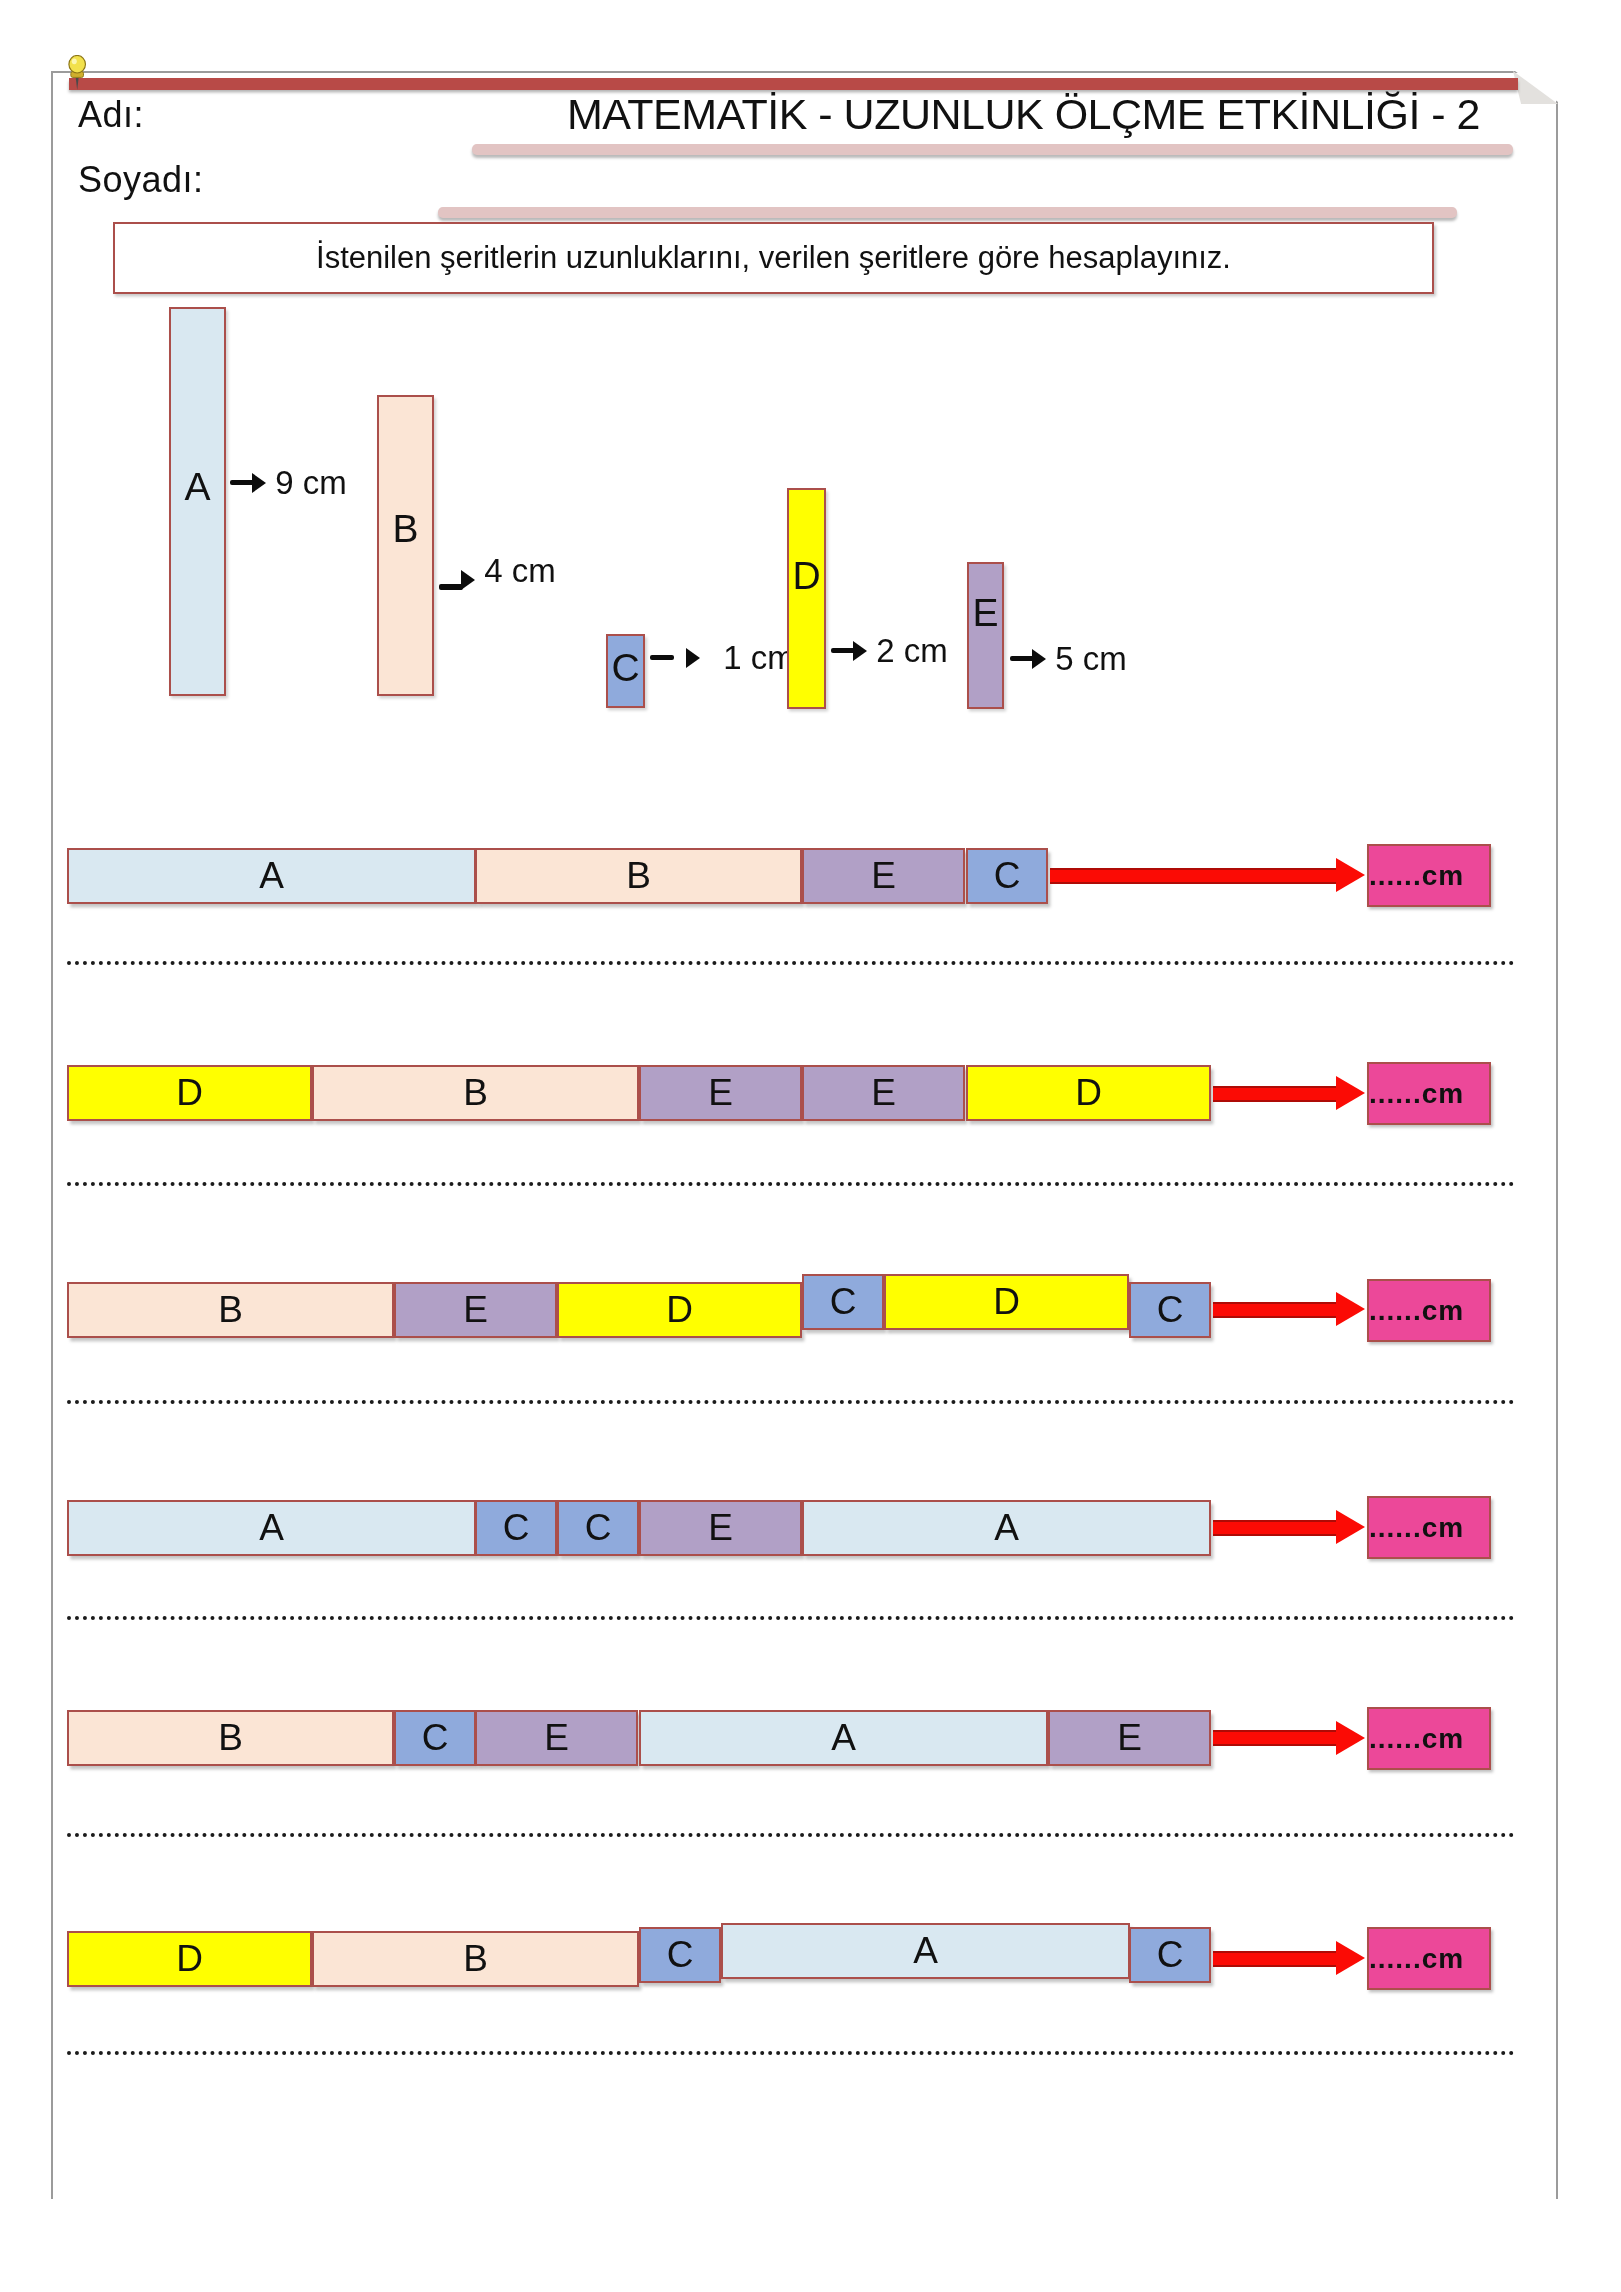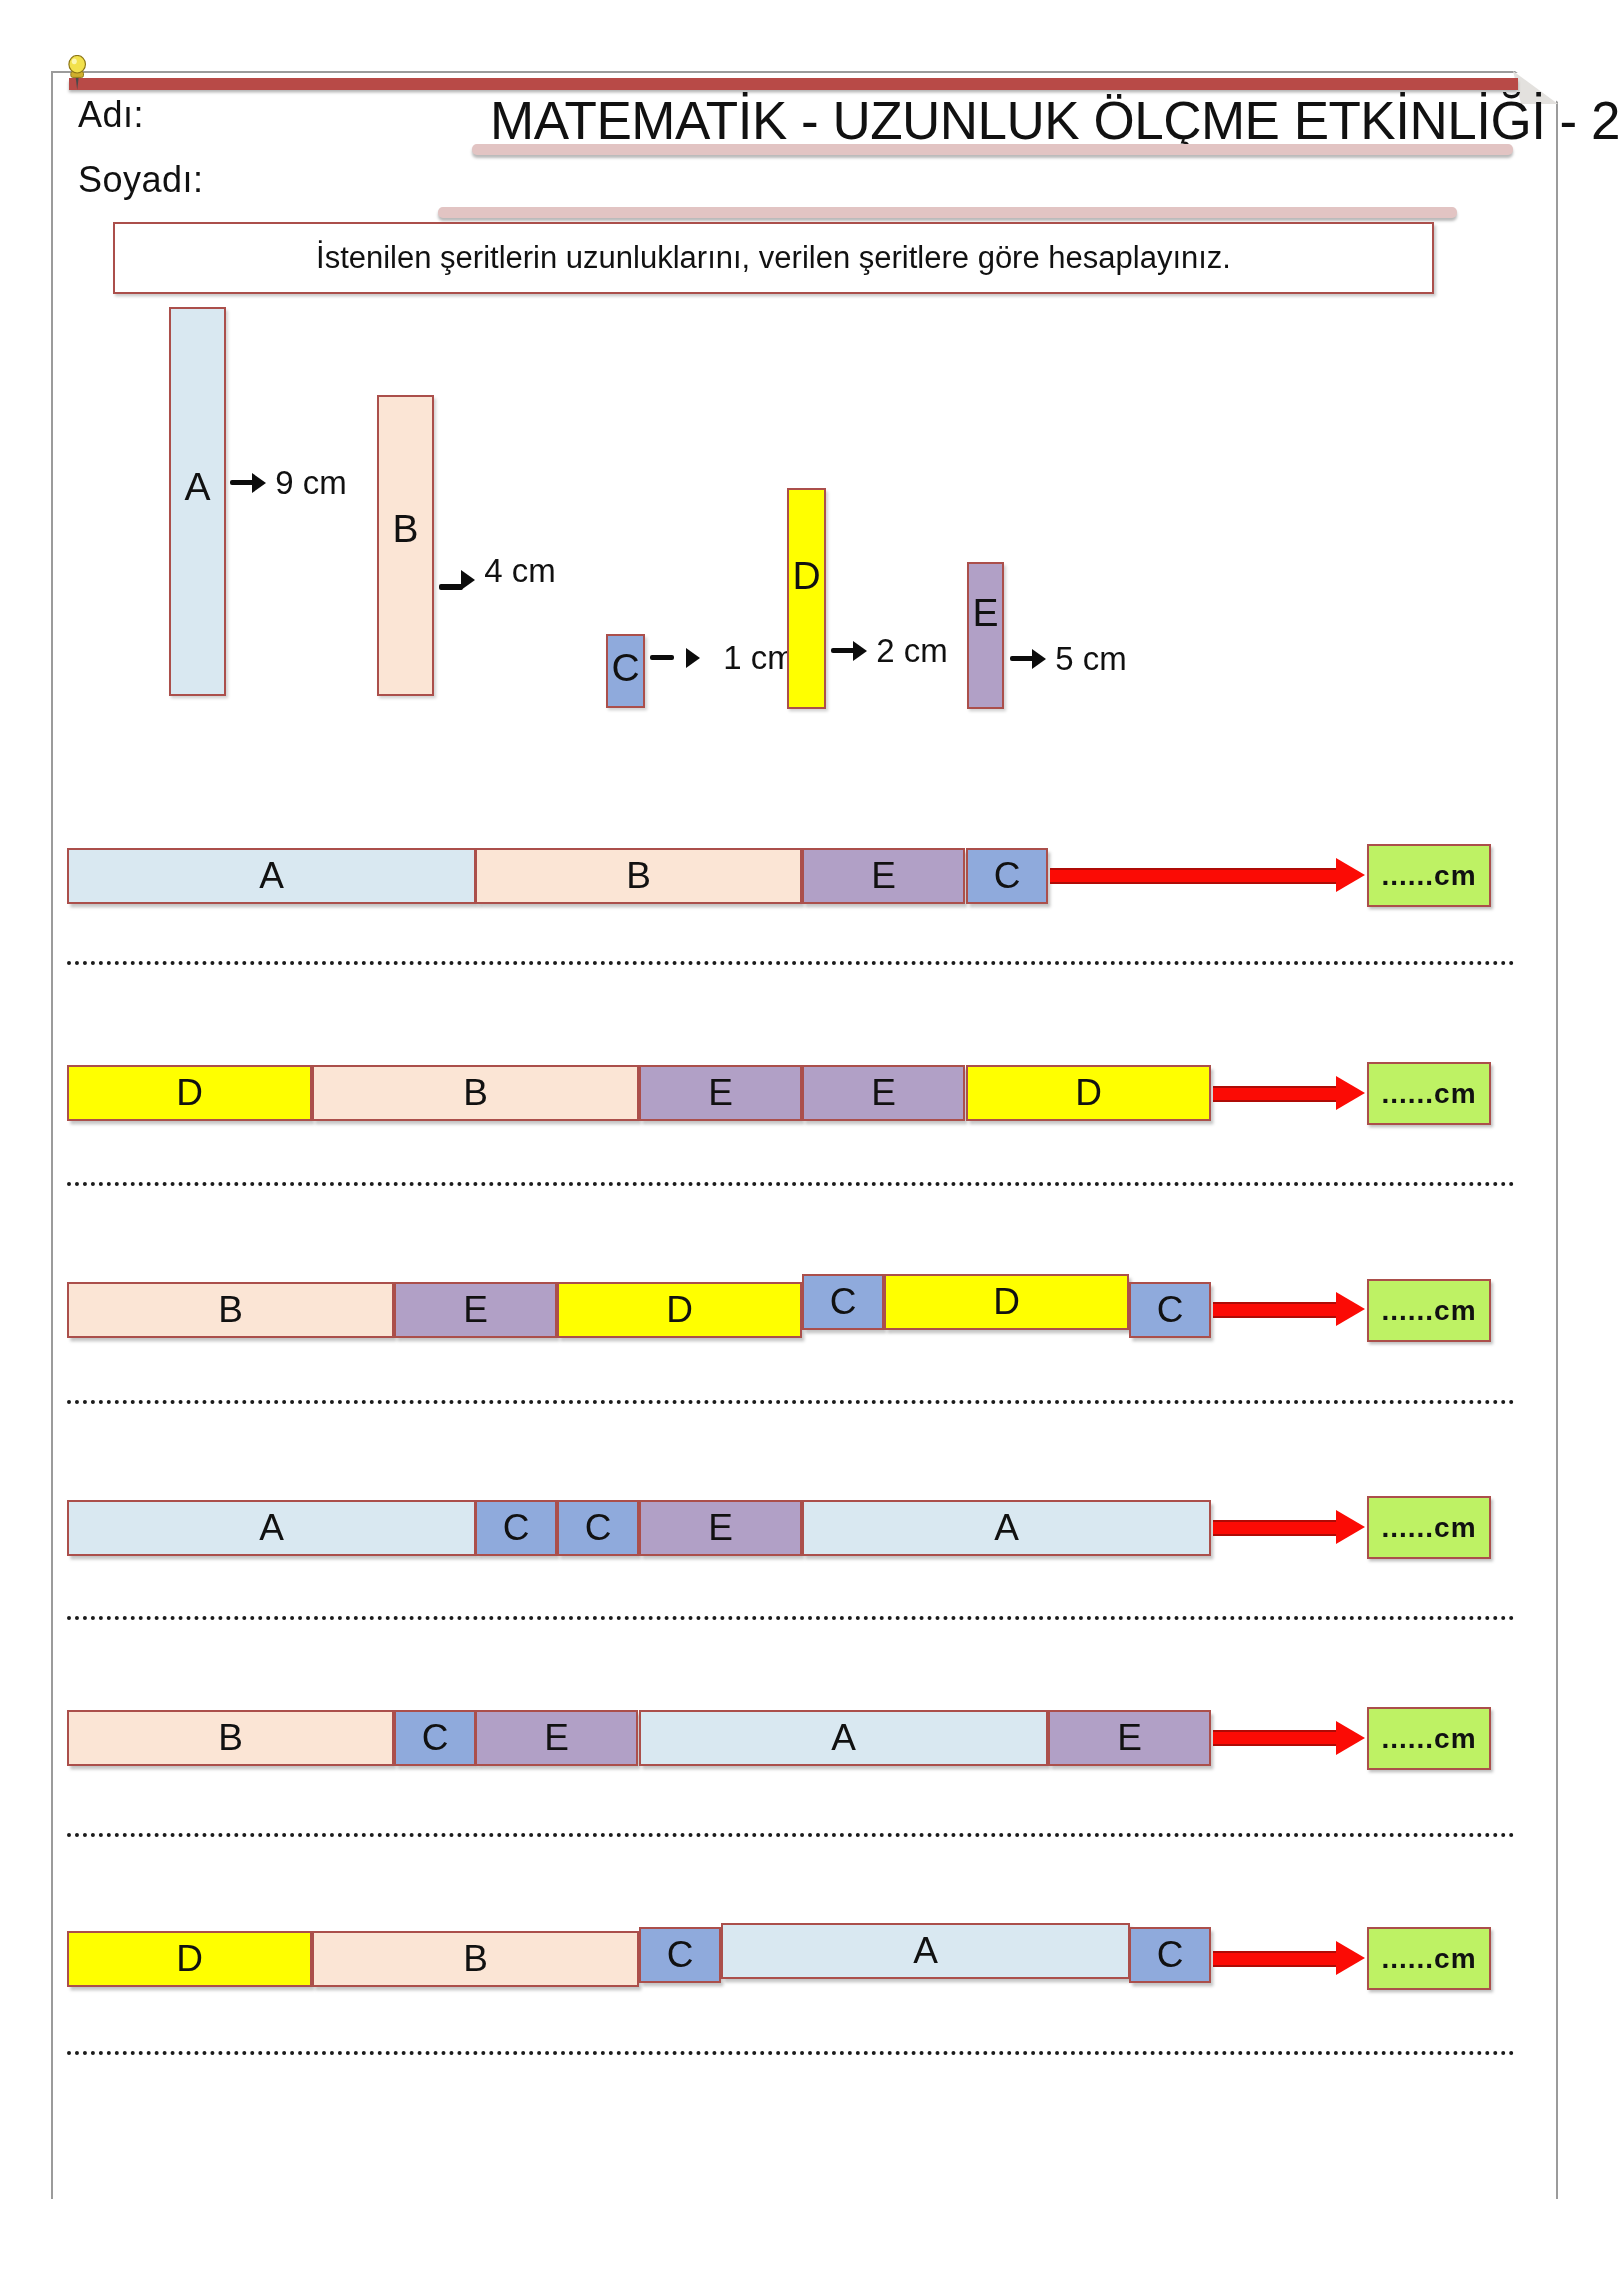--- a/index.html
+++ b/index.html
@@ -22,22 +22,22 @@
   #top-bar{
     position:absolute;left:69px;top:78px;width:1449px;height:11.8px;background:#b84a47;
     box-shadow:0 2.9px 2.9px rgba(0,0,0,.3);
   }
   #pushpin{position:absolute;left:63px;top:55px;}
   
   .hdr-label{position:absolute;left:78px;font-size:36px;letter-spacing:0.5px;}
   #name-label{top:94px;}
   #surname-label{top:159px;}
   #worksheet-title{
-    position:absolute;left:490px;top:90px;width:990px;text-align:center;
-    font-size:53px;letter-spacing:-0.5px;white-space:nowrap;
+    position:absolute;left:490px;top:90px;width:990px;text-align:right;
+    font-size:43px;letter-spacing:-0.5px;white-space:nowrap;
   }
   .divider{position:absolute;height:10.8px;background:#e2c4c3;border-radius:4.9px;
     box-shadow:0 2.9px 2.9px rgba(0,0,0,.28);}
   #divider-1{left:472px;top:144px;width:1041px;}
   #worksheet-subtitle{
     position:absolute;left:372px;top:161px;width:1127px;text-align:center;
     font-size:28px;white-space:nowrap;
   }
   #divider-2{left:438px;top:207px;width:1019px;}
   #instruction-box{
@@ -52,22 +52,22 @@
   .ref-label{position:absolute;width:100%;text-align:center;font-size:39px;}
   .measure{position:absolute;display:flex;align-items:center;}
   .blk-shaft{width:23.5px;height:5.9px;background:#0c0c0c;border-radius:2px;}
   .blk-head{width:0;height:0;border-top:10.8px solid transparent;border-bottom:10.8px solid transparent;border-left:14.7px solid #0c0c0c;margin-left:-2px;}
   .measure .val{font-size:33px;margin-left:9.8px;white-space:nowrap;}
   .seg{position:absolute;box-sizing:border-box;border:2.9px solid #ab4f4b;display:flex;
     align-items:center;justify-content:center;font-size:37px;
     box-shadow:2.9px 3.9px 2.9px rgba(110,110,110,.4);}
   .answer-arrow-shaft{position:absolute;height:11.8px;background:#fb0b05;border-top:2px solid #ae0b06;border-bottom:2px solid #ae0b06;}
   .answer-arrow-head{position:absolute;width:0;height:0;border-top:17.6px solid transparent;border-bottom:17.6px solid transparent;border-left:29px solid #fb0b05;}
-  .answer-box{position:absolute;box-sizing:border-box;background:#bef264;border:2.9px solid #ab4f4b;
-    display:flex;align-items:center;justify-content:center;box-shadow:2px 2.9px 2.9px rgba(0,0,0,.25);}
+  .answer-box{position:absolute;box-sizing:border-box;background:#ec4899;border:2.9px solid #ab4f4b;
+    display:flex;align-items:center;justify-content:flex-start;box-shadow:2px 2.9px 2.9px rgba(0,0,0,.25);}
   .answer-box span{font-size:28px;font-weight:600;letter-spacing:1px;}
   .answer-line{position:absolute;height:0;border-bottom:4.9px dotted #1b1b1b;}
 </style>
 </head>
 <body>
 
 <div id="canvas">
 
   <div id="page"></div>
   <div id="page-fold"></div>

